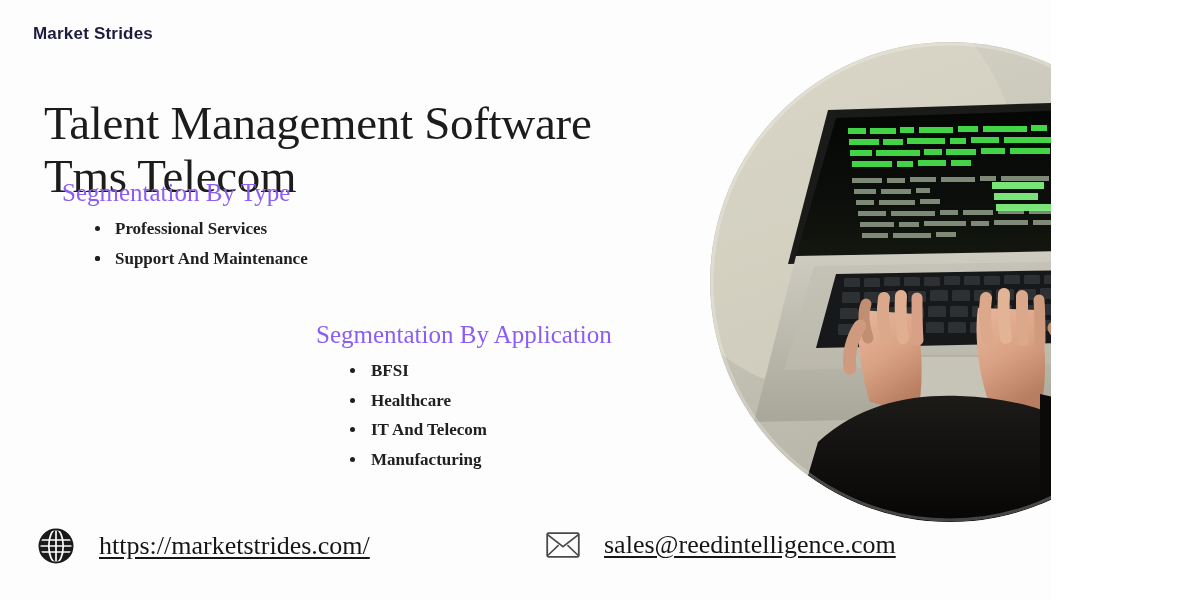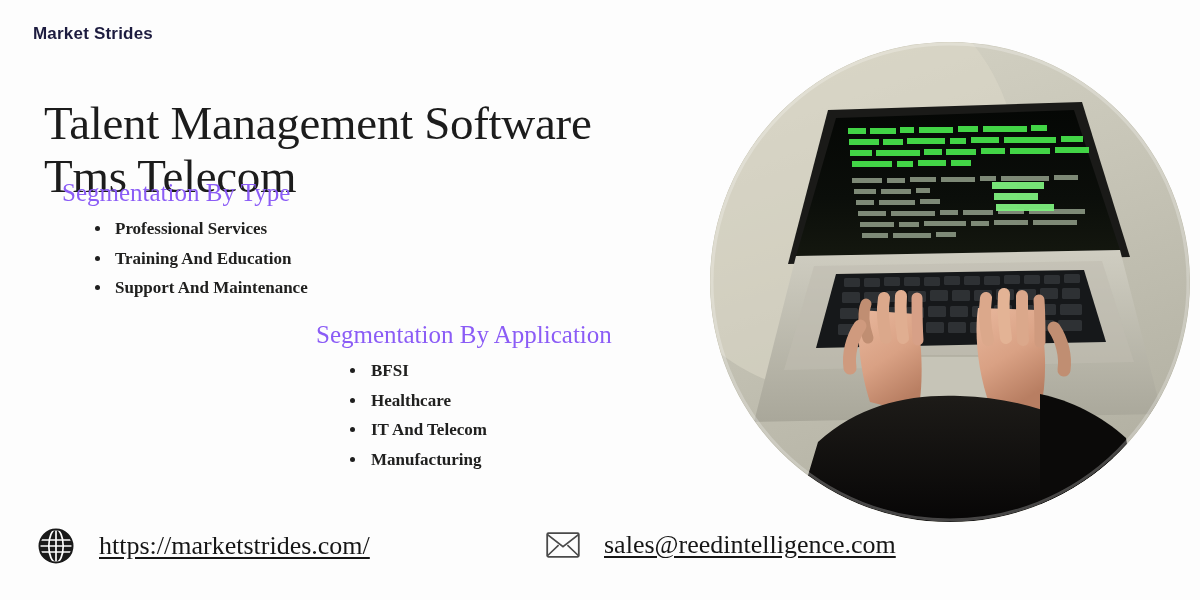--- a/index.html
+++ b/index.html
@@ -10,21 +10,21 @@
   body {
     width: 1200px;
     height: 600px;
     background: #ffffff;
     font-family: "Liberation Serif", "DejaVu Serif", serif;
     overflow: hidden;
   }
 
   .banner {
     position: relative;
-    width: 1200px;
+    width: 1051px;
     height: 600px;
     background: #fdfdfd;
     overflow: hidden;
   }
 
   
   .brand {
     position: absolute;
     left: 33px;
     top: 24px;
@@ -152,21 +152,20 @@
 
   <section class="seg-type">
     <div class="seg-head">Segmentation By Type</div>
     <ul class="seg-list">
       <li>
         <span class="bullet"></span>
         <span>Professional Services</span>
       </li>
       <li>
         <span class="bullet"></span>
-        <span>Training And Education</span>
       </li>
       <li>
         <span class="bullet"></span>
         <span>Support And Maintenance</span>
       </li>
     </ul>
   </section>
 
   <section class="seg-app">
     <div class="seg-head">Segmentation By Application</div>

